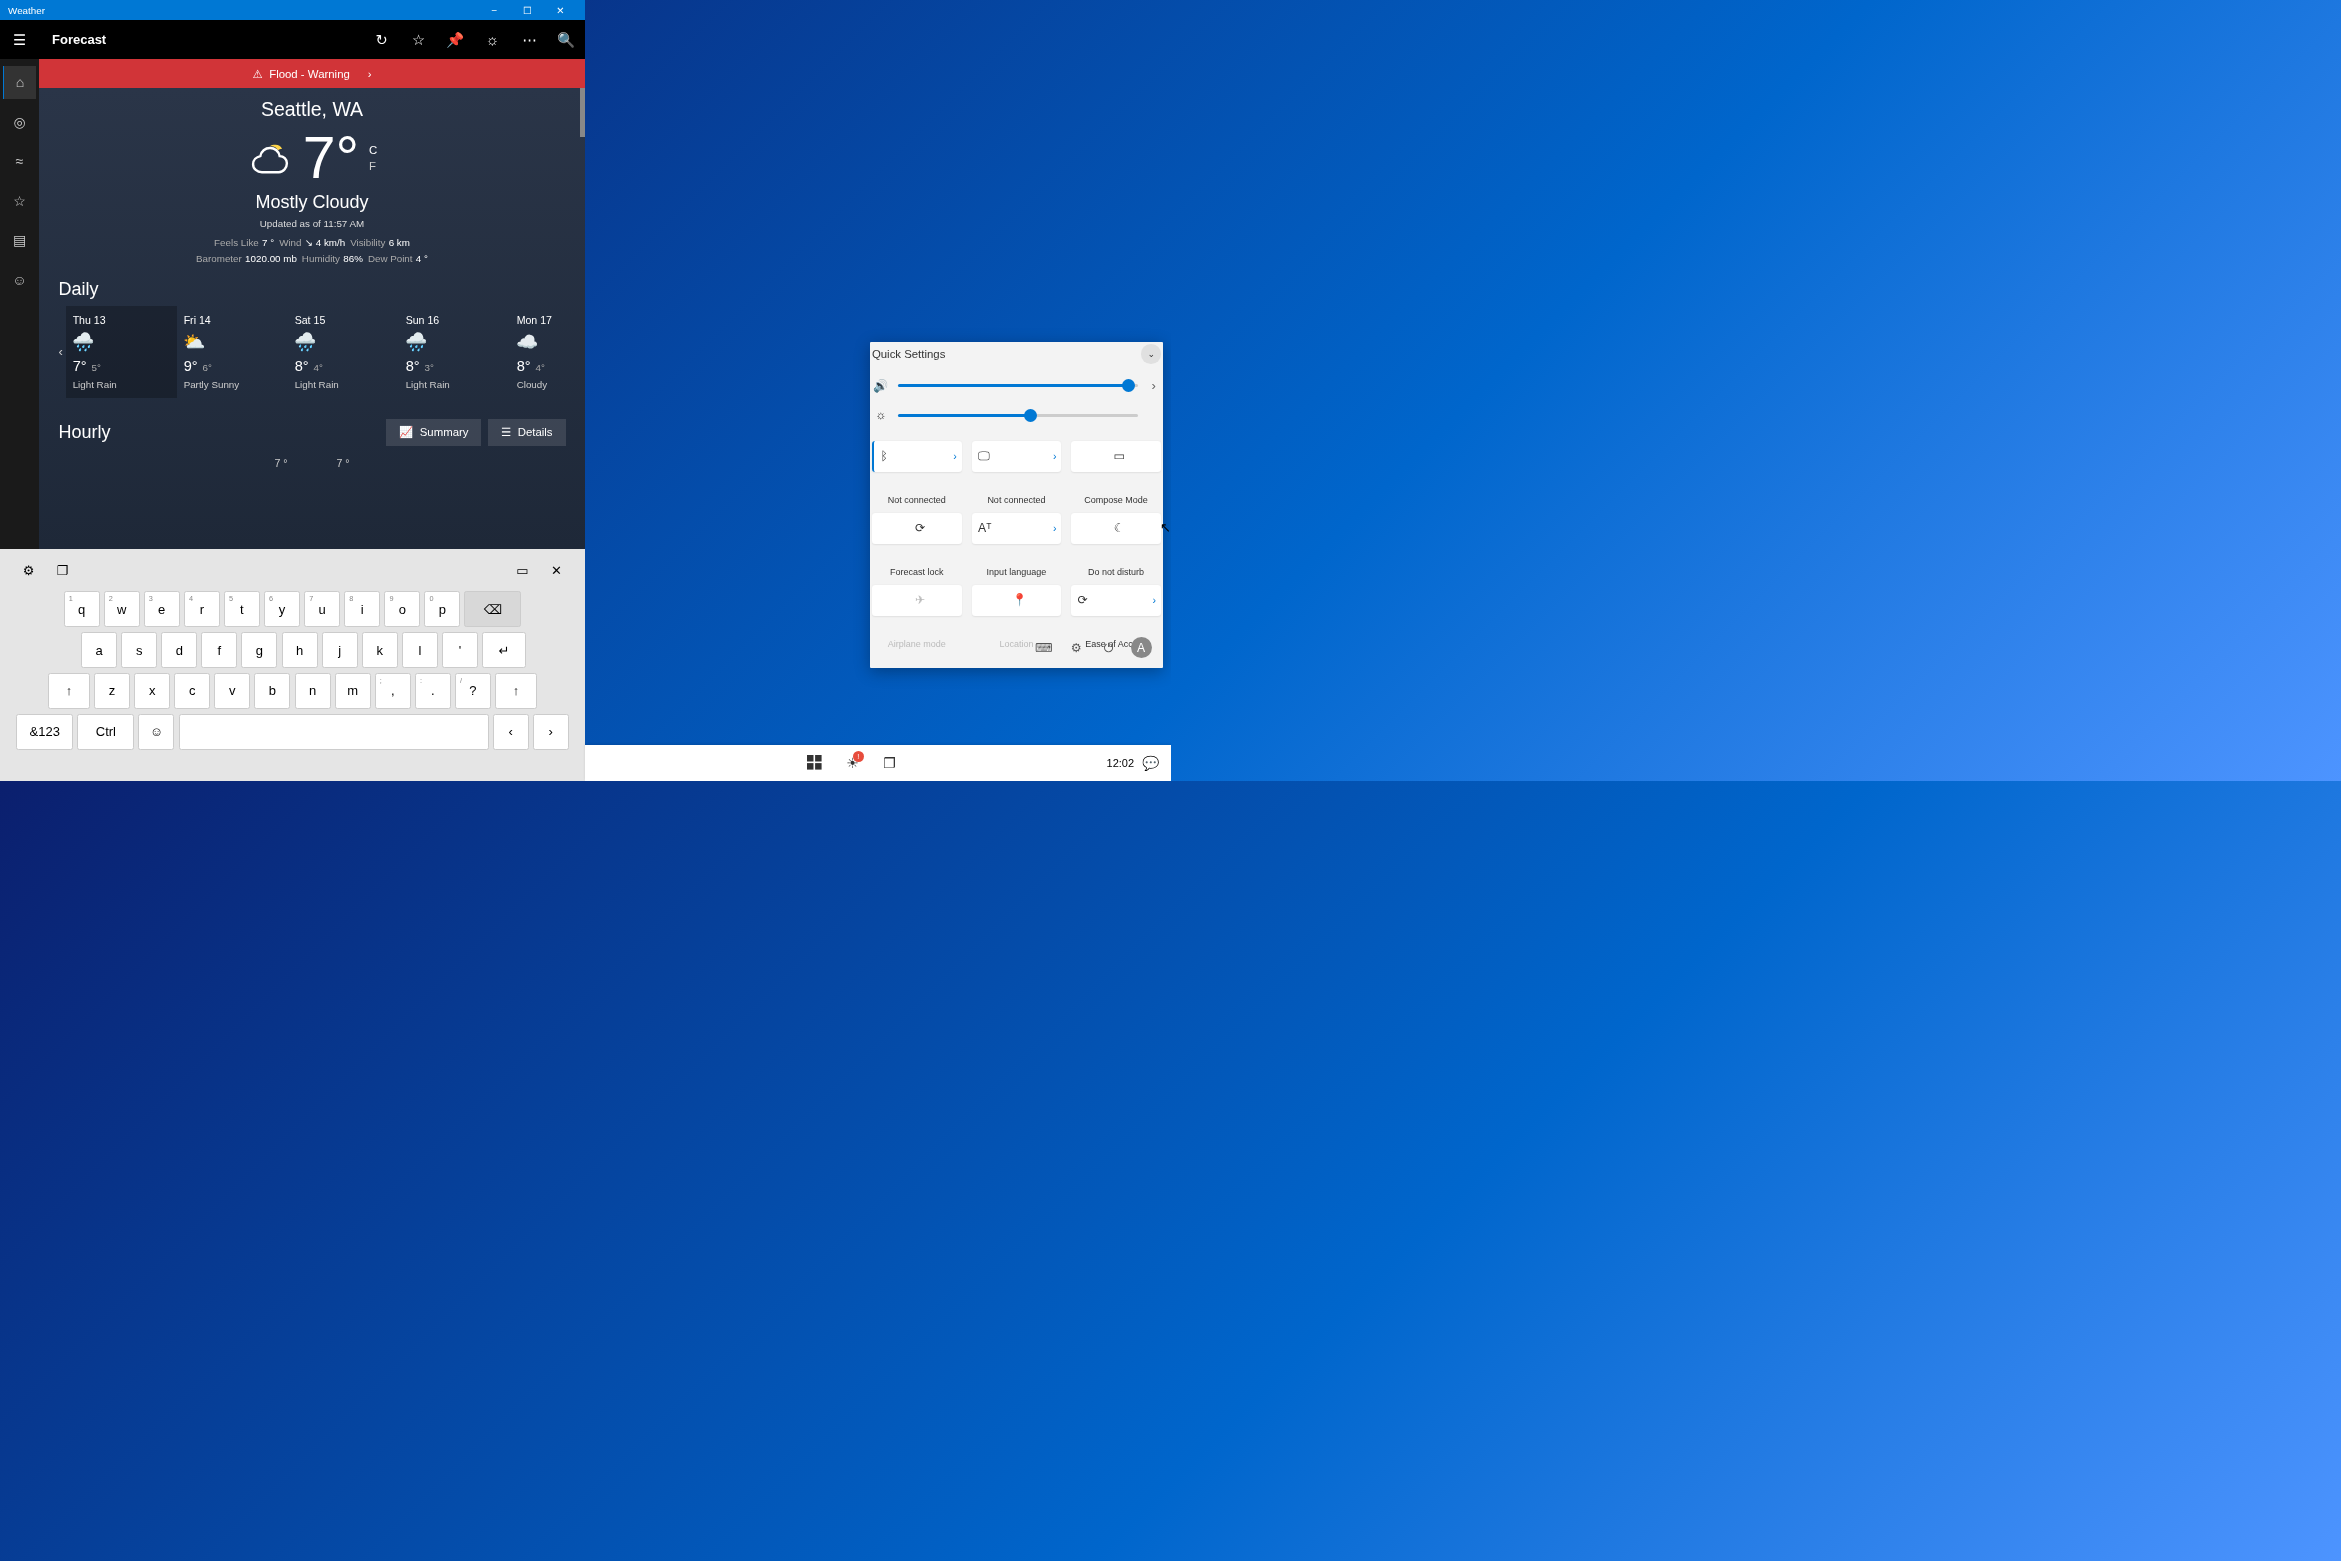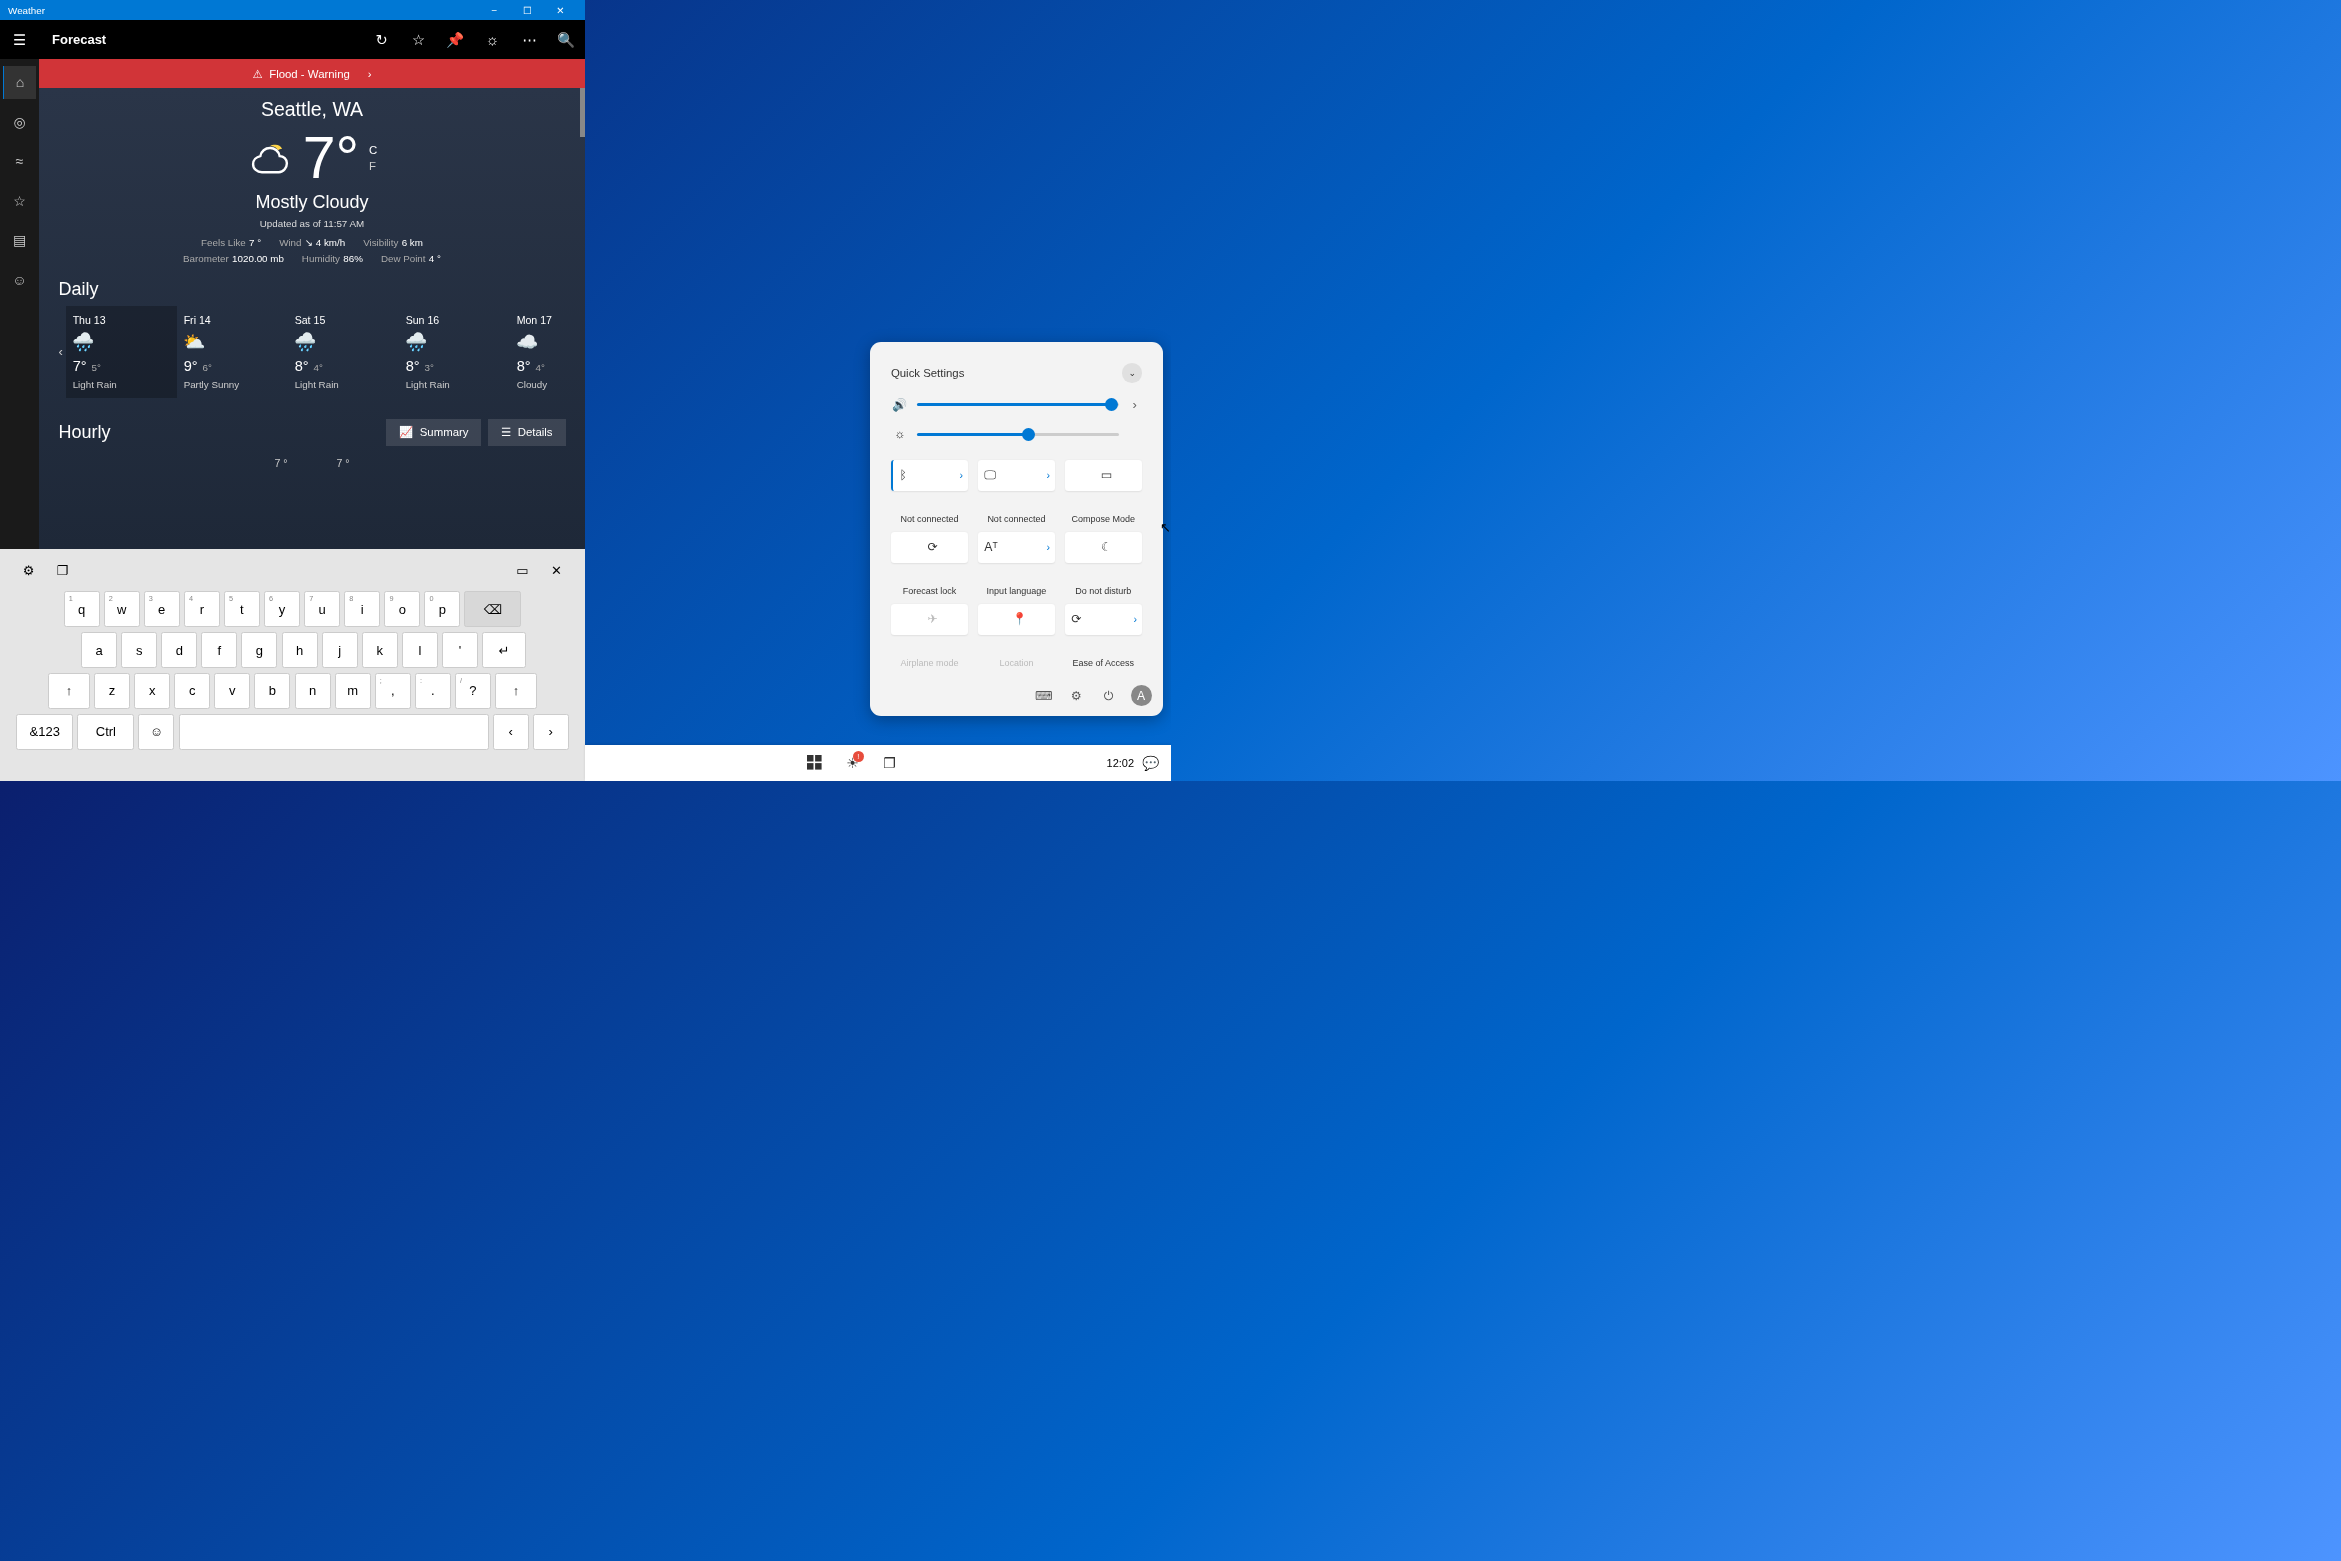--- a/index.html
+++ b/index.html
@@ -18,21 +18,21 @@
 .topbar .spacer { flex:1; }
 .topbar .tb-btn { width:37px; height:39px; display:flex; align-items:center; justify-content:center; font-size:14.6px; cursor:pointer; }
 .alert { height:29px; background:#d13438; color:#fff; display:flex; align-items:center; justify-content:center; gap:6.5px; font-size:11.4px; }
 .content { flex:1; background:linear-gradient(#2a3548,#1e2838); color:#fff; padding:6.5px 19.5px; position:relative; overflow:hidden; }
 .loc { text-align:center; font-size:19.5px; font-weight:300; margin-top:3.3px; }
 .hero { display:flex; align-items:center; justify-content:center; gap:9.8px; margin-top:3.3px; }
 .hero-temp { font-size:59px; font-weight:200; }
 .units { display:flex; flex-direction:column; font-size:11.4px; color:#ccc; gap:3.3px; }
 .cond { text-align:center; font-size:18px; font-weight:300; }
 .upd { text-align:center; font-size:9.8px; margin-top:4.9px; color:#ddd; }
-.stats { display:flex; justify-content:center; gap:18px; font-size:9.8px; color:#aaa; margin-top:8.1px; }
+.stats { display:flex; justify-content:center; gap:5px; font-size:9.8px; color:#aaa; margin-top:8.1px; }
 .stats span.val { color:#fff; margin-left:3.3px; }
 .section-h { font-size:18px; font-weight:300; margin-top:14.6px; }
 .daily { display:flex; align-items:center; margin-top:6.5px; gap:3.3px; position:relative; }
 .nav-arrow { width:18px; text-align:center; color:#ccc; cursor:pointer; font-size:13px; }
 .day { width:111px; padding:8.1px 6.5px; cursor:pointer; }
 .day.active { background:rgba(0,0,0,0.25); }
 .day-name { font-size:10.6px; }
 .day-icon { font-size:18px; margin:4.9px 0; }
 .day-temps { font-size:14.6px; }
 .day-temps .lo { font-size:9.8px; color:#aaa; margin-left:4.9px; }
@@ -51,21 +51,21 @@
 .osk-top .b { width:24.4px; text-align:center; cursor:pointer; font-size:13px; }
 .kbd { margin-top:8.1px; }
 .krow { display:flex; gap:4.1px; margin-bottom:4.9px; justify-content:center; }
 .key { background:#fff; border:0.8px solid #ccc; border-radius:2.4px; height:36px; min-width:36px; display:flex; align-items:center; justify-content:center; font-size:13px; cursor:pointer; position:relative; }
 .key .sup { position:absolute; top:1.6px; left:4.1px; font-size:7.3px; color:#888; }
 .key.wide { min-width:57px; }
 .key.bksp { min-width:57px; background:#d8d8d8; }
 .key.shift { min-width:42px; }
 .key.space { flex:1; }
 
-.qs { position:absolute; right:8.1px; top:342px; width:293px; height:374px; background:#f3f3f3; border-radius:11px; box-shadow:0 3.3px 16.3px rgba(0,0,0,0.3); padding:21px; color:#333; }
+.qs { position:absolute; right:8.1px; top:342px; width:293px; height:326px; background:#f3f3f3; border-radius:1px; box-shadow:0 3.3px 16.3px rgba(0,0,0,0.3); padding:2px; color:#333; }
 .qs-head { display:flex; align-items:center; font-size:11.4px; font-weight:500; }
 .qs-head .coll { margin-left:auto; width:19.5px; height:19.5px; border-radius:9.8px; background:#e0e0e0; display:flex; align-items:center; justify-content:center; cursor:pointer; font-size:9px; }
 .slider-row { display:flex; align-items:center; gap:8.1px; margin-top:14.6px; }
 .slider-row .ic { width:18px; text-align:center; font-size:12.2px; }
 .slider-row .track { flex:1; height:3.3px; background:#ccc; position:relative; border-radius:1.6px; }
 .slider-row .fill { position:absolute; left:0; top:0; height:3.3px; background:#0078d4; border-radius:1.6px; }
 .slider-row .thumb { position:absolute; top:-4.9px; width:13px; height:13px; background:#0078d4; border-radius:6.5px; margin-left:-6.5px; }
 .slider-row .arr { width:14.6px; text-align:center; color:#666; cursor:pointer; }
 .tiles { display:grid; grid-template-columns:repeat(3,1fr); gap:8.1px 9.8px; margin-top:18px; }
 .tile-wrap { text-align:center; }

